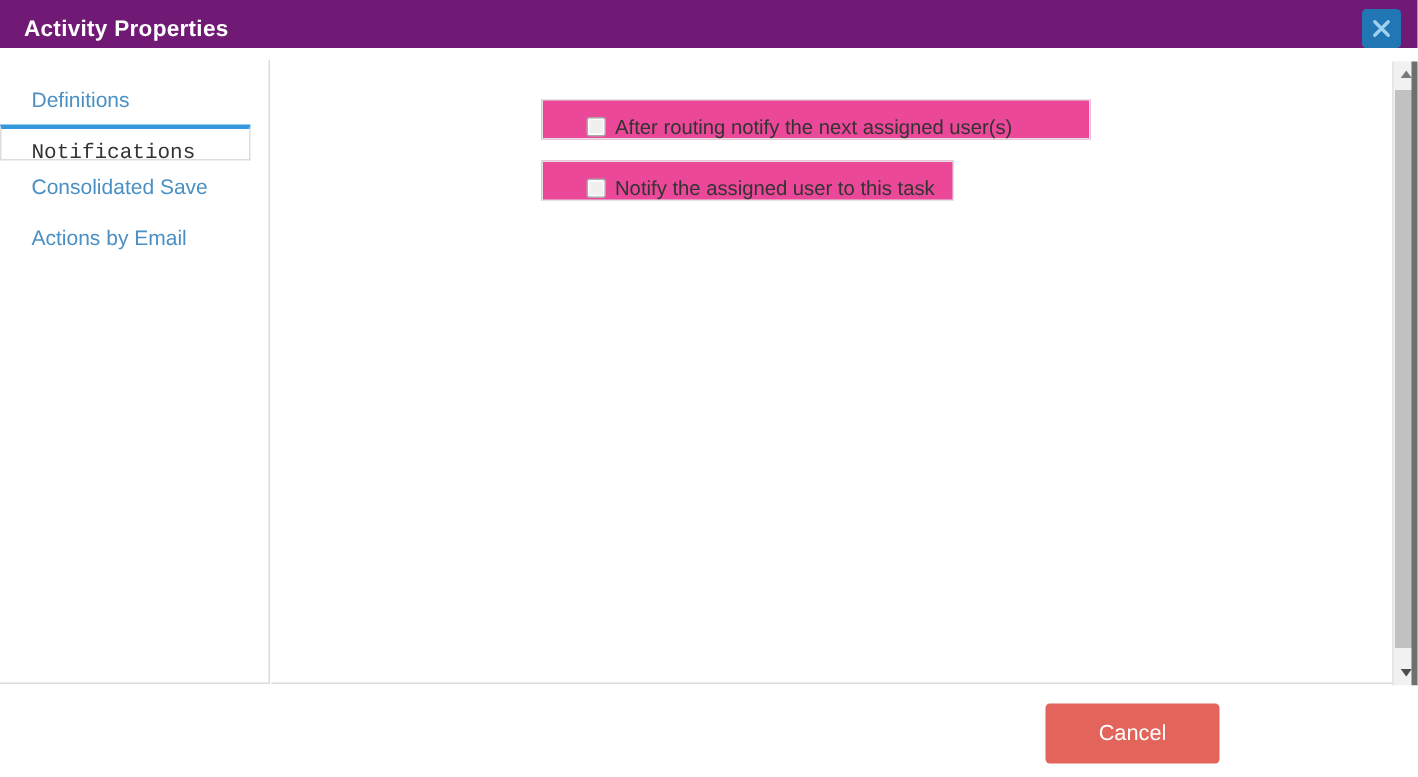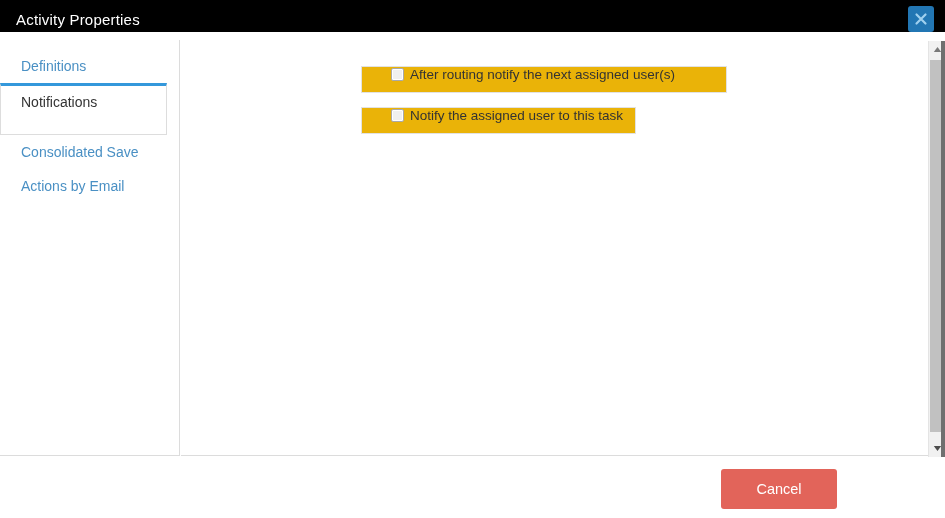--- a/index.html
+++ b/index.html
@@ -22,22 +22,23 @@
     box-sizing: border-box;
   }
 
   
   .titlebar {
     position: absolute;
     left: 0;
     top: 0;
     width: 945px;
     height: 32px;
-    background: #000000;
-    box-sizing: border-box;
+    background: #701a75;
+    box-sizing: border-box;
+    font-weight: bold;
   }
   .titlebar-text {
     position: absolute;
     left: 16px;
     top: 11px;
     font-size: 15px;
     color: #ffffff;
     letter-spacing: 0.2px;
     white-space: nowrap;
   }
@@ -95,45 +96,46 @@
     cursor: pointer;
     box-sizing: border-box;
     margin-bottom: 0px;
   }
   .nav-item.active {
     color: #333333;
     background: #ffffff;
     border: 1px solid #dddddd;
     border-top: 3px solid #3498db;
     width: 167px;
-    height: 52px;
+    height: 24px;
     line-height: 32px;
     padding-left: 20px;
+    font-family: Liberation Mono, monospace;
   }
 
   .content {
     position: absolute;
     left: 181px;
     top: 0;
     width: 764px;
     height: 416px;
     background: #ffffff;
     border-bottom: 1px solid #dcdcdc;
     box-sizing: border-box;
   }
 
   
   .option-row {
     position: absolute;
     border: 1px solid #e2e2e2;
-    background: #eab308;
+    background: #ec4899;
     box-sizing: border-box;
     height: 27px;
     display: flex;
-    align-items: flex-start;
+    align-items: flex-end;
     cursor: pointer;
   }
   #option-row-0 {
     left: 180px;
     top: 26px;
     width: 366px;
   }
   #option-row-1 {
     left: 180px;
     top: 67px;
@@ -224,21 +226,20 @@
     color: #ffffff;
     font-size: 14.5px;
     font-family: "Liberation Sans", sans-serif;
     cursor: pointer;
     padding: 0;
   }
   #cancel-button {
     left: 697px;
     width: 116px;
     background: #e2645a;
-    margin-left: 24px;
   }
   #save-button {
     left: 823px;
     width: 104px;
     background: #1bbc9b;
   }
 </style>
 </head>
 <body>
 

